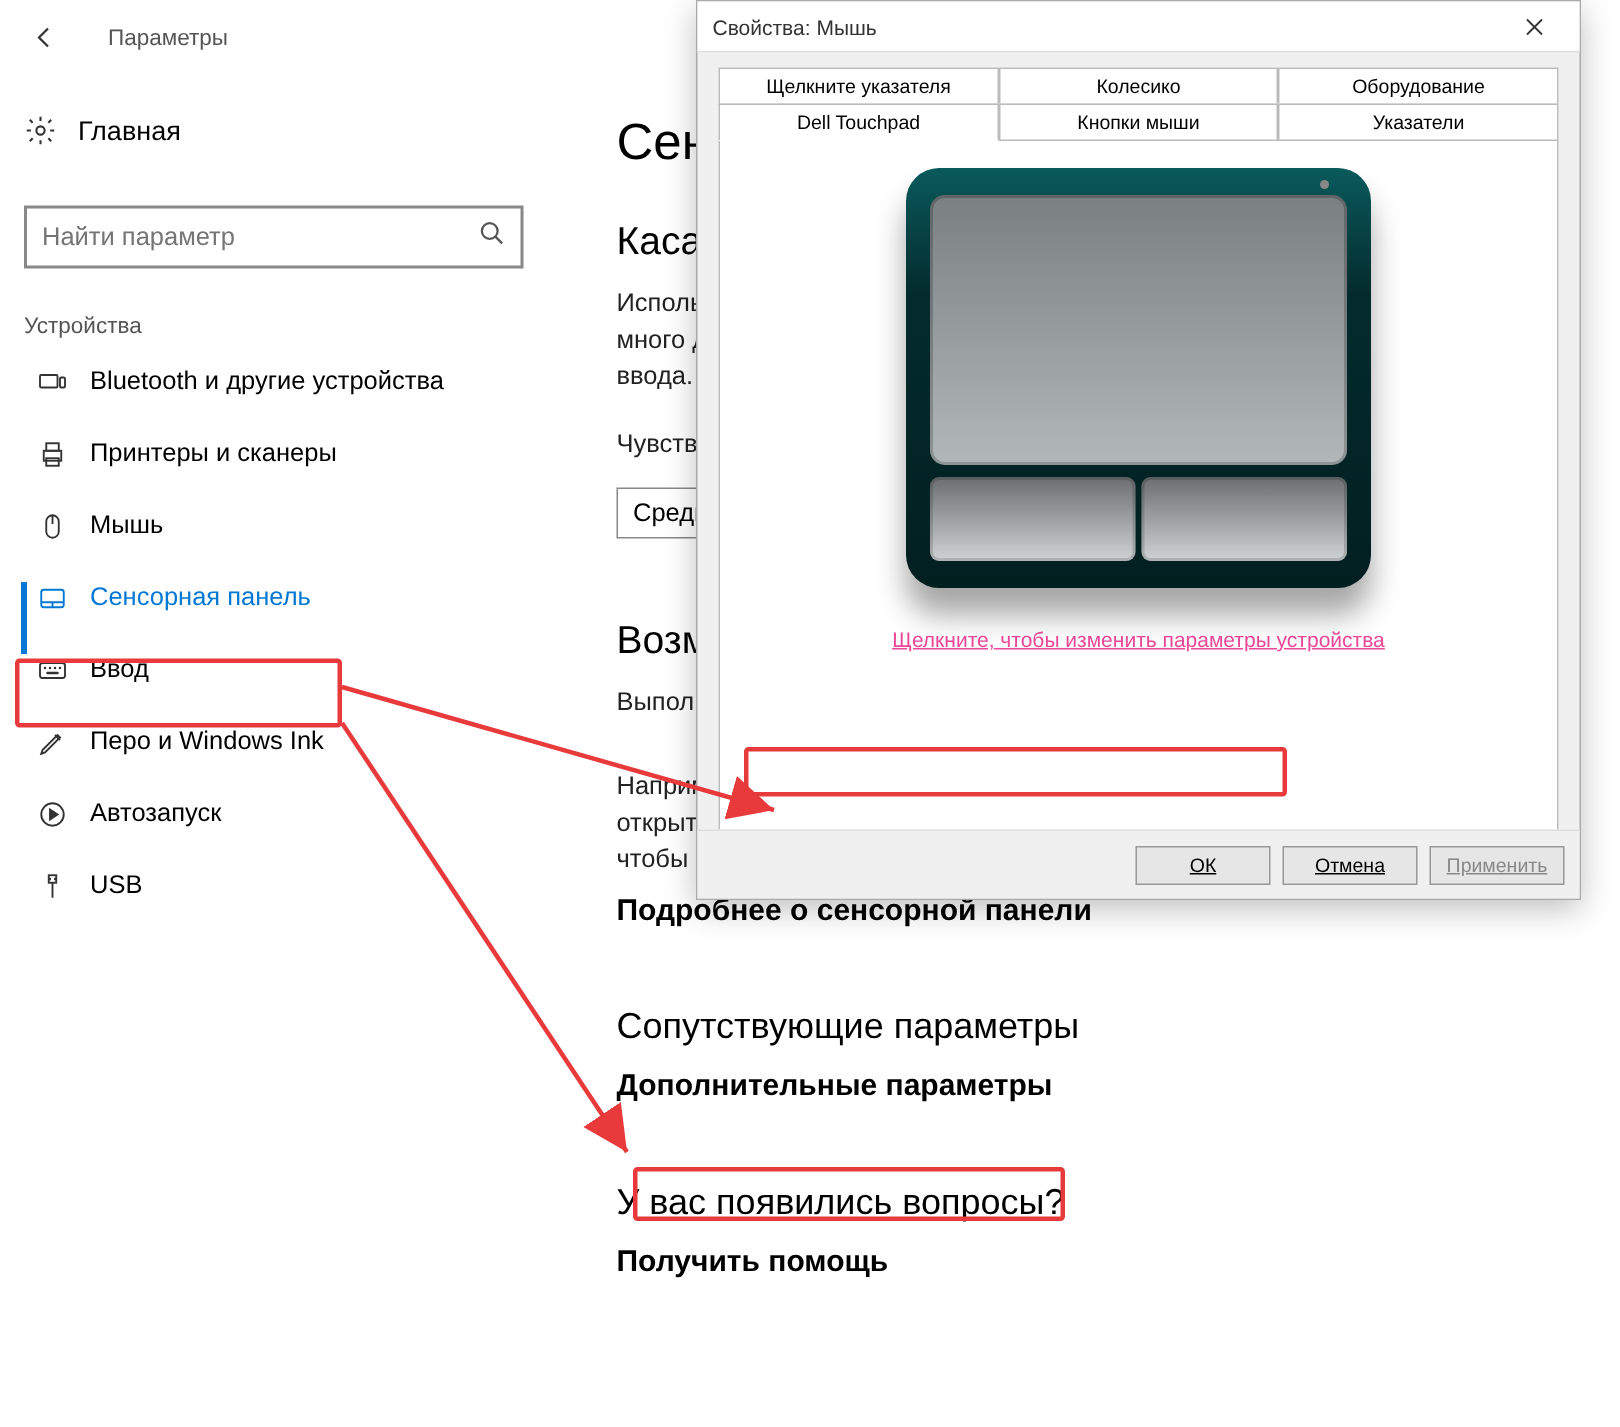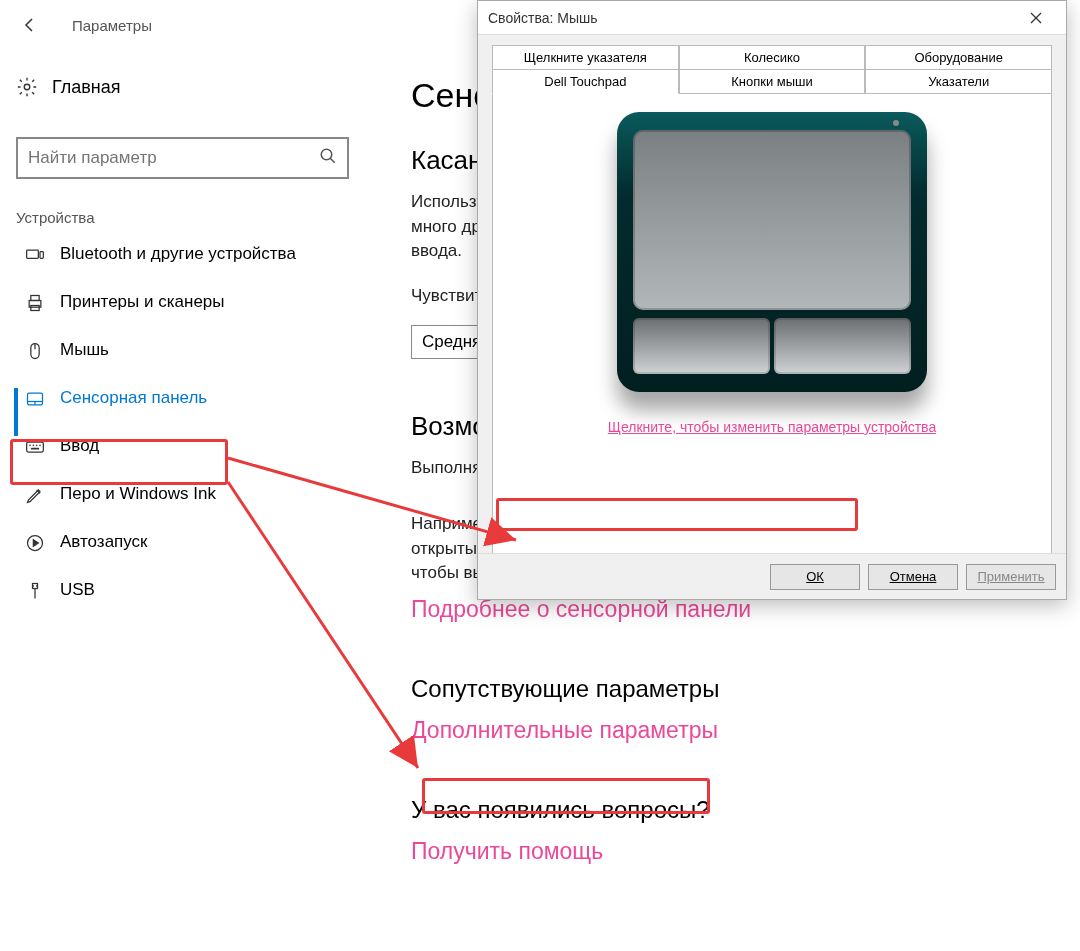--- a/index.html
+++ b/index.html
@@ -28,27 +28,27 @@
 
   .nav-item { display:flex; align-items:flex-start; gap:14px; height:48px; padding:0 8px; cursor:pointer; font-size:17px; }
   .nav-item .icon { width:22px; height:22px; display:flex; align-items:center; justify-content:center; }
   .nav-item.active { color:#0078d4; }
   .red-box { border:3px solid #e83a3a; border-radius:3px; position:absolute; pointer-events:none; }
 
   
   .main h1 { font-size: 34px; font-weight: 400; margin-bottom: 30px; }
   .main h2 { font-size: 26px; font-weight: 400; margin-bottom: 14px; margin-top: 10px;}
   .main p { font-size: 17px; color:#222; margin-bottom: 10px; line-height:1.45; }
-  .link { color:#ec4899; font-size:23px; cursor:pointer; }
+  .link { color:#000000; font-size:20px; cursor:pointer;font-weight:bold; }
   .dd { border:1px solid #888; padding:6px 10px; display:inline-flex; align-items:center; gap:60px; font-size:17px; margin-top:6px; }
 
   .section-gap { height: 42px; }
 
   
-  .dialog { position:absolute; left:477px; top:0; width:590px; height:600px; background:#f0f0f0; border:1px solid #aaa; box-shadow: 0 6px 20px rgba(0,0,0,.25); }
+  .dialog { position:absolute; left:464px; top:0; width:590px; height:600px; background:#f0f0f0; border:1px solid #aaa; box-shadow: 0 6px 20px rgba(0,0,0,.25); }
   .dlg-title { display:flex; align-items:center; justify-content:space-between; height:34px; padding:0 10px; background:#fff; border-bottom:1px solid #ddd; }
   .dlg-title span { font-size:14px; color:#333; }
   .dlg-close { width:40px; height:28px; display:flex; align-items:center; justify-content:center; cursor:pointer; }
   .dlg-body { padding: 10px 14px; }
 
   .tab-rows {}
   .tab-row { display:flex; }
   .tab { flex:1; border:1px solid #bbb; background:#fff; text-align:center; font-size:13px; padding:4px 2px; cursor:pointer; }
   .tab.active { border-bottom:1px solid #fff; position:relative; z-index:1; }
   .tab-row.bottom .tab { margin-top:-1px; }

